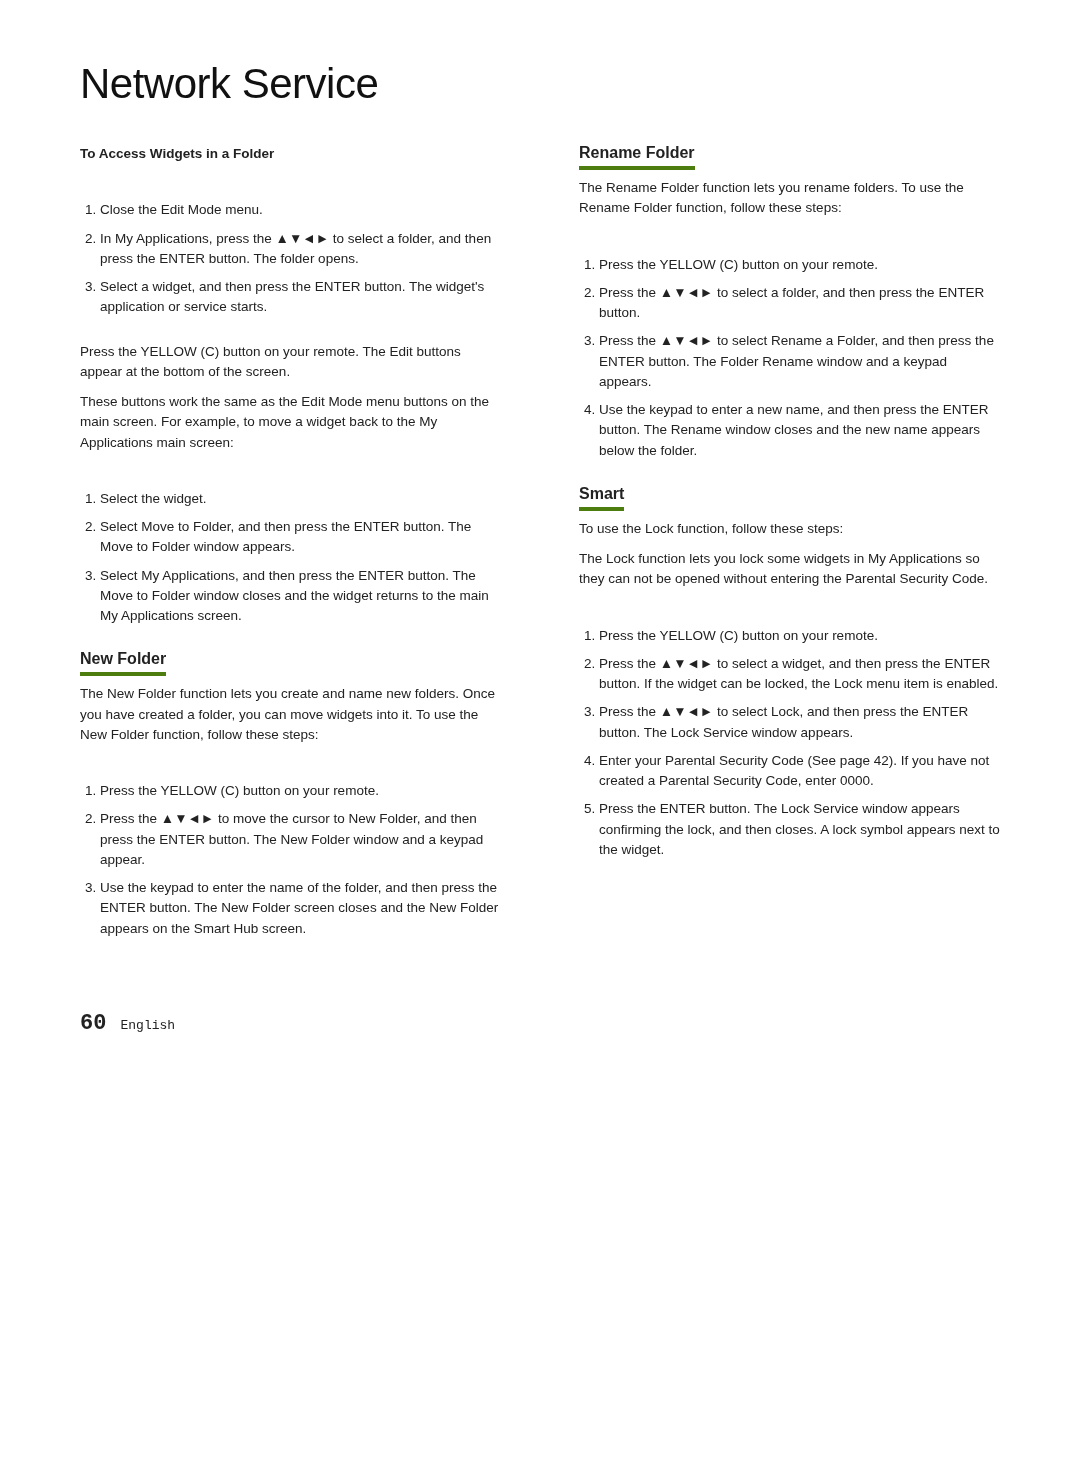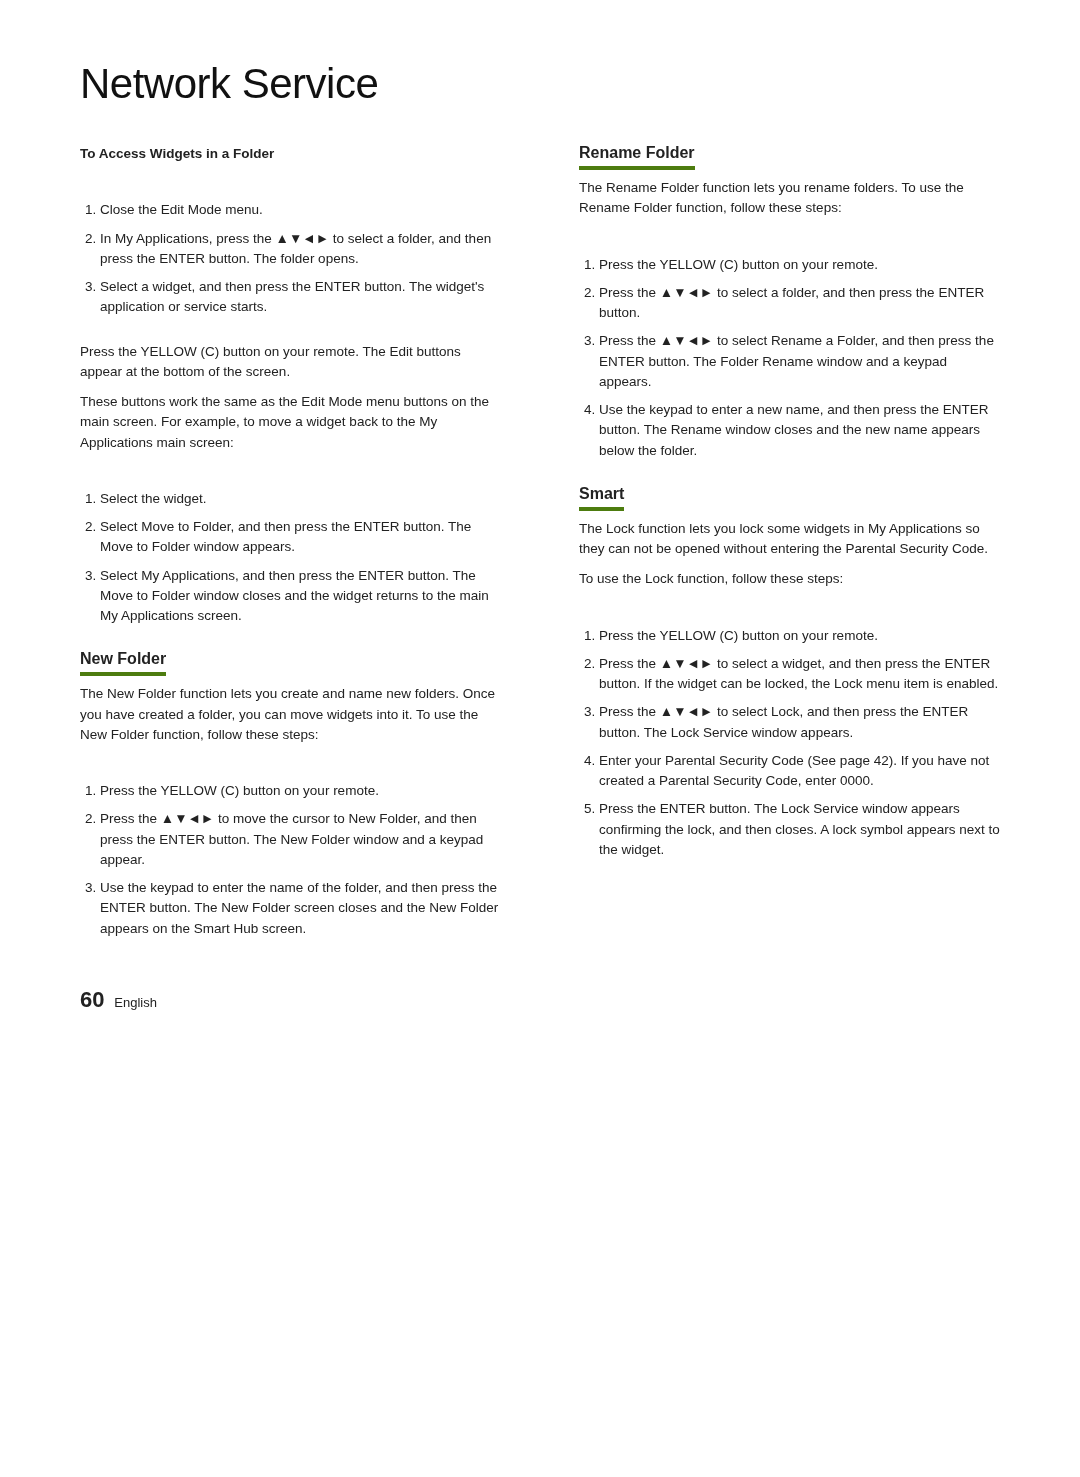--- a/index.html
+++ b/index.html
@@ -68,21 +68,22 @@
     ol li {
       margin-bottom: 8px;
       line-height: 1.5;
     }
 
     .section-block {
       margin-bottom: 24px;
     }
 
     .footer-area {
-      margin-top: 24px;
+      margin-top: 48px;
+      font-family: Liberation Mono, monospace;
     }
 
     .page-number {
       font-size: 22px;
       font-weight: bold;
     }
 
     .page-number-label {
       font-size: 13px;
       margin-left: 6px;
@@ -140,22 +141,22 @@
       <ol>
         <li>Press the <b>YELLOW (C)</b> button on your remote.</li>
         <li>Press the ▲▼◄► to select a folder, and then press the <b>ENTER</b> button.</li>
         <li>Press the ▲▼◄► to select Rename a Folder, and then press the <b>ENTER</b> button. The Folder Rename window and a keypad appears.</li>
         <li>Use the keypad to enter a new name, and then press the <b>ENTER</b> button. The Rename window closes and the new name appears below the folder.</li>
       </ol>
     </div>
 
     <div class="section-block">
       <span class="section-heading-underline">Smart</span>
+      <p>To use the Lock function, follow these steps:</p>
       <p>The Lock function lets you lock some widgets in My Applications so they can not be opened without entering the Parental Security Code.</p>
-      <p>To use the Lock function, follow these steps:</p>
       <ol>
         <li>Press the <b>YELLOW (C)</b> button on your remote.</li>
         <li>Press the ▲▼◄► to select a widget, and then press the <b>ENTER</b> button. If the widget can be locked, the Lock menu item is enabled.</li>
         <li>Press the ▲▼◄► to select Lock, and then press the <b>ENTER</b> button. The Lock Service window appears.</li>
         <li>Enter your Parental Security Code (See page 42). If you have not created a Parental Security Code, enter 0000.</li>
         <li>Press the <b>ENTER</b> button. The Lock Service window appears confirming the lock, and then closes. A lock symbol appears next to the widget.</li>
       </ol>
     </div>
 
   </div>

